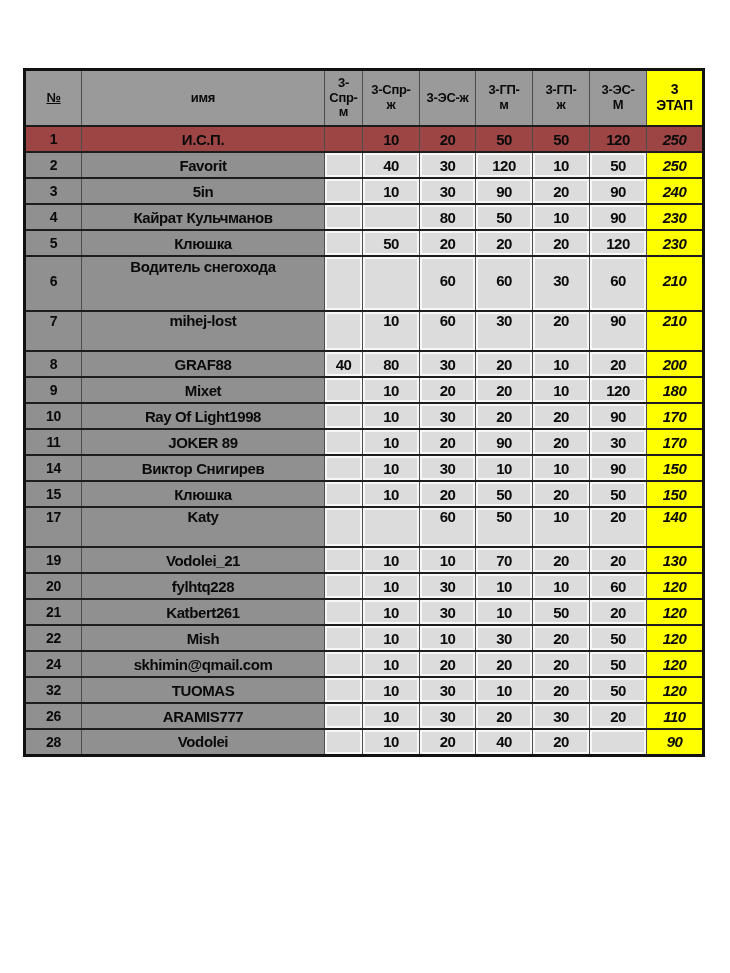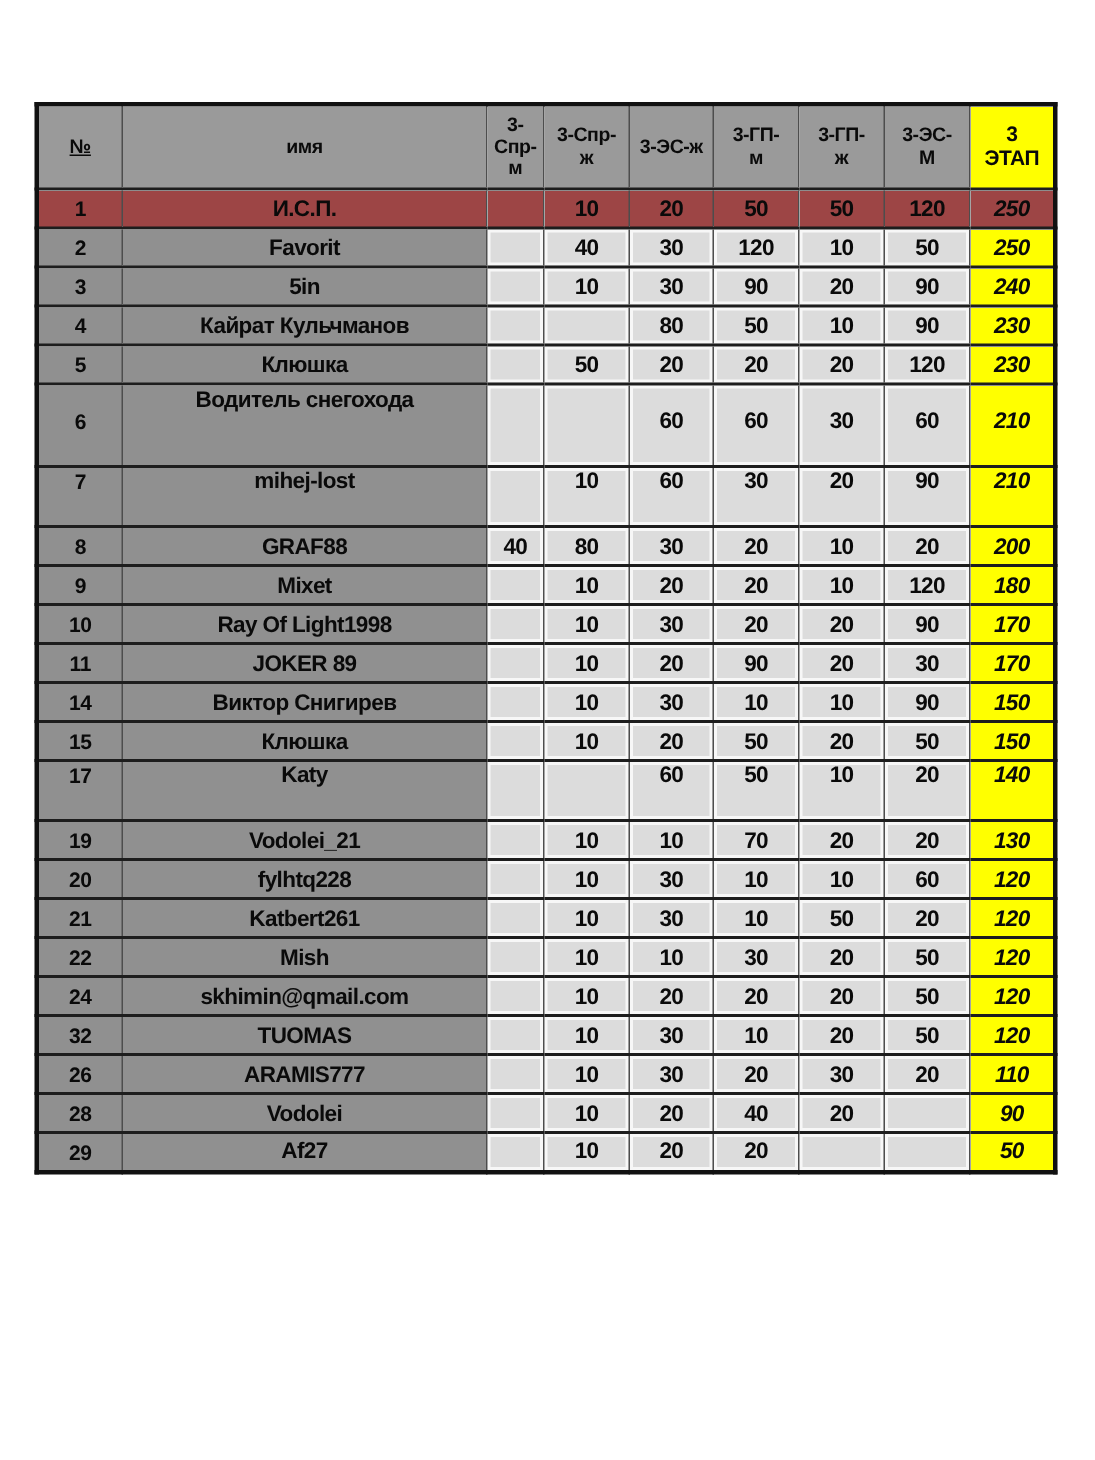--- a/index.html
+++ b/index.html
@@ -327,26 +327,15 @@
           <td class="num">28</td>
           <td class="name">Vodolei</td>
           <td class="score"></td>
           <td class="score">10</td>
           <td class="score">20</td>
           <td class="score">40</td>
           <td class="score">20</td>
           <td class="score"></td>
           <td class="total">90</td>
         </tr>
-        <tr>
-          <td class="num">29</td>
-          <td class="name">Af27</td>
-          <td class="score"></td>
-          <td class="score">10</td>
-          <td class="score">20</td>
-          <td class="score">20</td>
-          <td class="score"></td>
-          <td class="score"></td>
-          <td class="total">50</td>
-        </tr>
       </tbody>
   </table>
 </div>
 
 </body></html>

